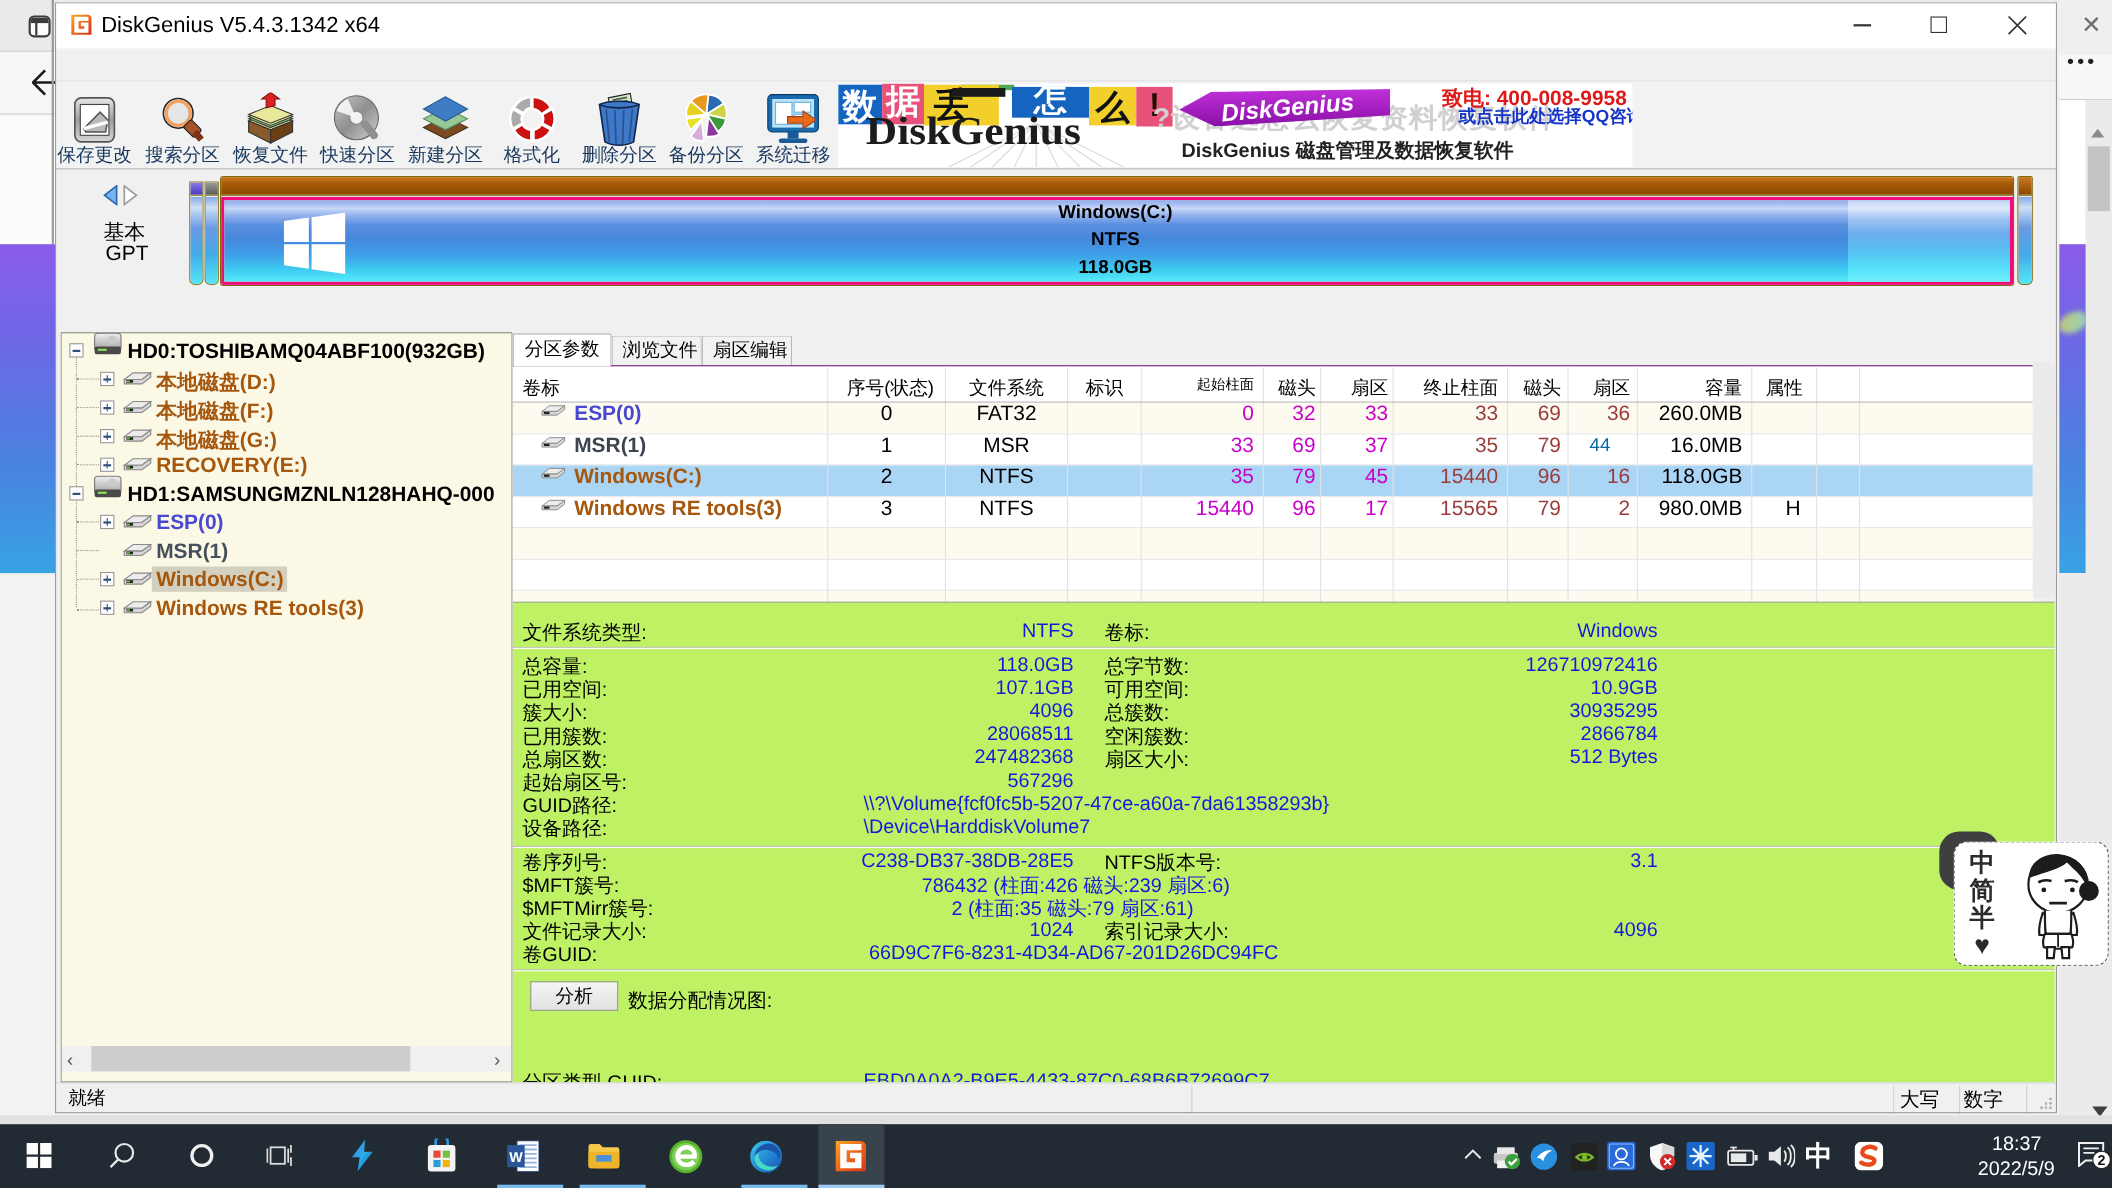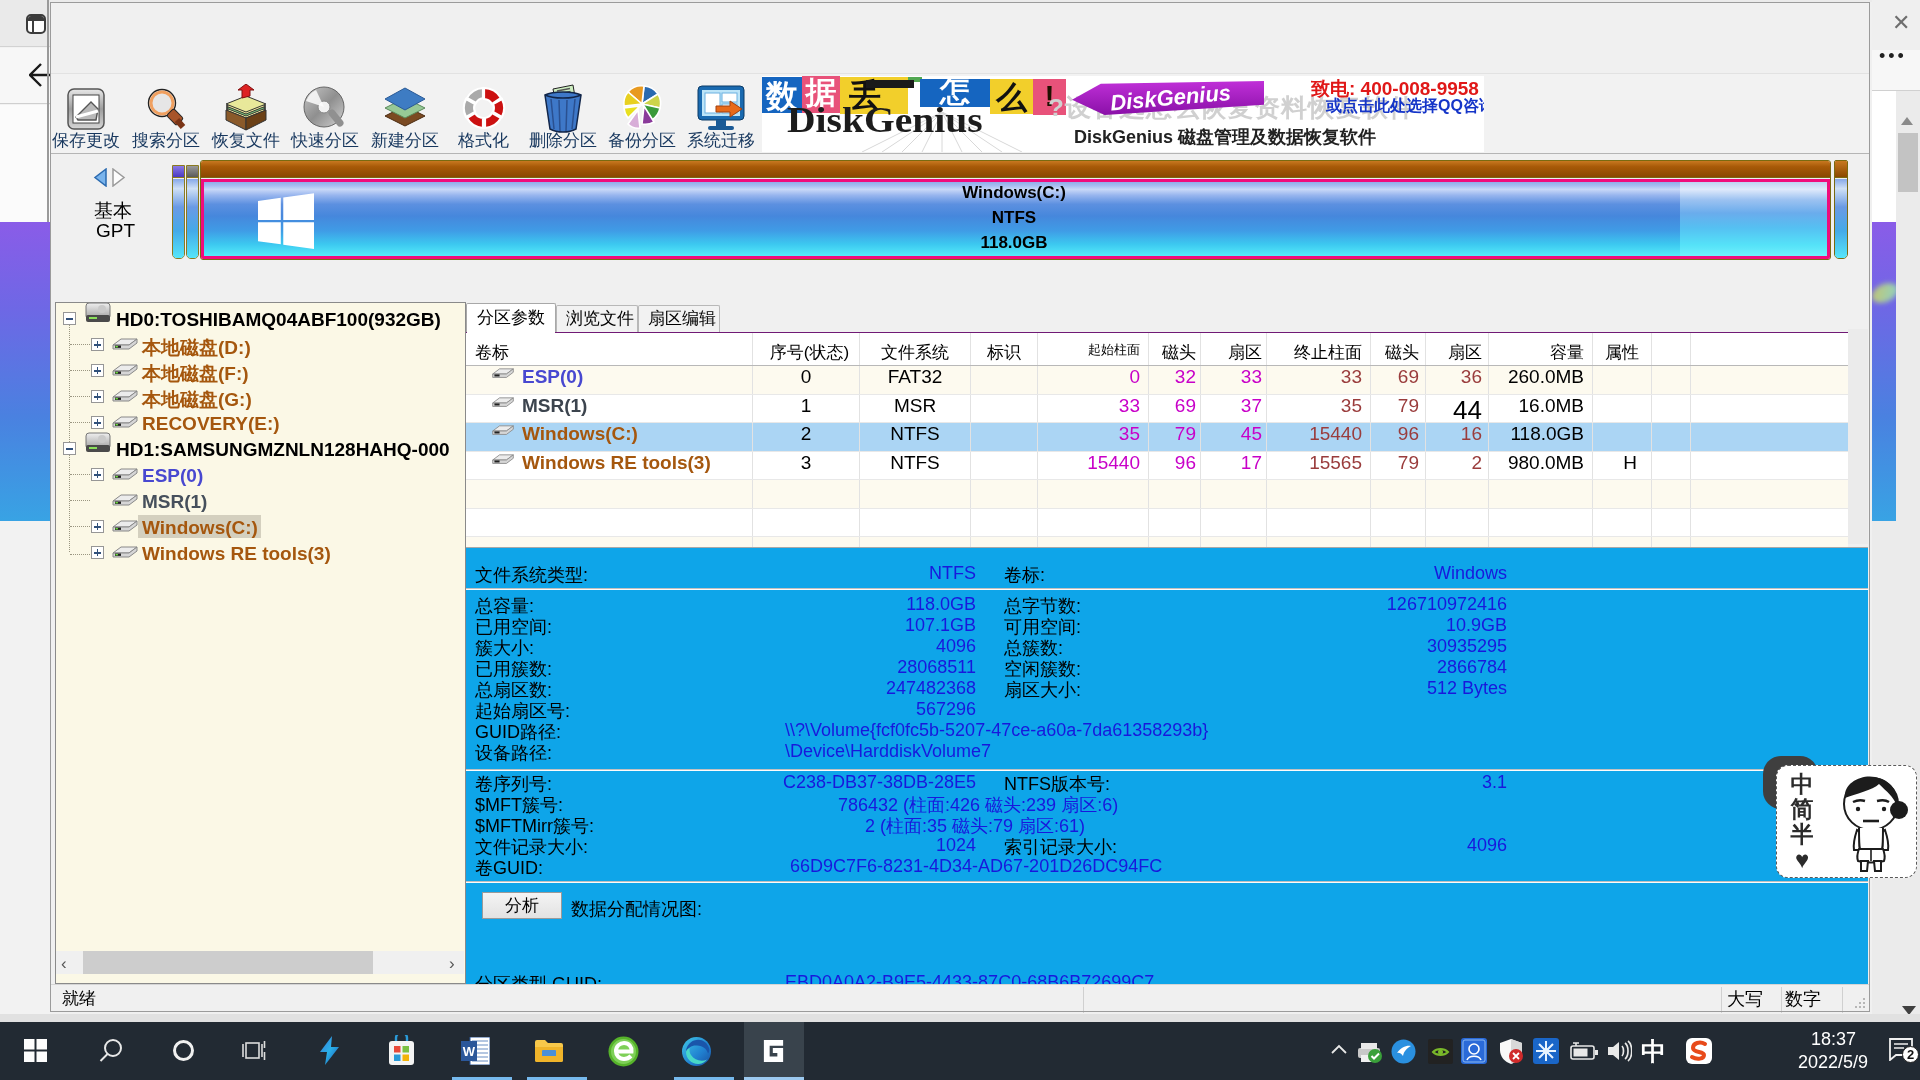--- a/index.html
+++ b/index.html
@@ -40,20 +40,41 @@
   <div class="abs" style="left:0;top:222px;width:24px;height:299px;background:linear-gradient(180deg,#8a5ce8 0%,#6d68e5 30%,#4a81e0 65%,#38a3e4 100%);overflow:hidden;">
     <div class="abs" style="left:-1px;top:62px;width:28px;height:18px;background:linear-gradient(125deg,#c9c56b,#8ad2c9);border-radius:50%;transform:rotate(-25deg);filter:blur(2.5px);"></div>
   </div>
   <div class="abs" style="left:0;top:521px;width:24px;height:499px;background:#ebebeb;"></div>
   <div class="abs" style="left:30px;top:1006px;width:0;height:0;border-left:7px solid transparent;border-right:7px solid transparent;border-top:9px solid #404040;"></div>
 </div>
 
 <div class="abs" id="win" style="left:50px;top:2px;width:1822px;height:1012px;background:#f0f0f0;overflow:hidden;">
   <div class="abs" style="left:0;top:0;width:1820px;height:1010px;border:1px solid #9b9b9b;z-index:50;pointer-events:none;"></div>
 
+  <div class="abs" style="left:0;top:0;width:1820px;height:42px;background:#ffffff;">
+    <div class="abs" id="dg-logo" style="left:13px;top:9px;width:22px;height:23px;">
+      <svg width="22" height="23" viewBox="0 0 24 24">
+          <defs>
+            <linearGradient id="dgl" x1="0" y1="0" x2="1" y2="1">
+              <stop offset="0" stop-color="#f8a828"></stop>
+              <stop offset=".55" stop-color="#ee6018"></stop>
+              <stop offset="1" stop-color="#d83418"></stop>
+            </linearGradient>
+          </defs>
+          <path d="M2 2 H18 Q22 2 22 6 V22 H2 Z" fill="url(#dgl)"></path>
+          <path d="M5 4 H19 V8.2 H9.2 V16 H14.8 V13.5 H11.5 V9.8 H19 V20 H5 Z" fill="#fff"></path>
+        </svg>
+    </div>
+    <div class="abs" style="left:42px;top:10px;font-size:20px;color:#000;">DiskGenius V5.4.3.1342 x64</div>
+    <div class="abs" style="left:1635px;top:20px;width:16px;height:2px;background:#333;"></div>
+    <div class="abs" style="left:1705px;top:13px;width:15px;height:15px;border:1.5px solid #333;"></div>
+    <svg class="abs" style="left:1775px;top:12px;" width="18" height="18" viewBox="0 0 18 18">
+        <path d="M1 1 L17 17 M17 1 L1 17" stroke="#333" stroke-width="1.6"></path>
+      </svg>
+  </div>
 
 
   <div class="abs" id="toolbar" style="left:0;top:71px;width:1820px;height:81px;background:#f2f2f2;border-top:1px solid #e2e2e2;border-bottom:1px solid #b5b5b5;">
 
     <div class="abs" style="left:14px;top:13px;width:44px;height:44px;">
       <svg width="44" height="44" viewBox="0 0 44 44">
         <rect x="4" y="2" width="36" height="40" rx="6" fill="url(#gsv)" stroke="#555" stroke-width="1.5"></rect>
         <rect x="9" y="8" width="26" height="28" fill="#fff" stroke="#444"></rect>
         <path d="M12 30 L27 15 L34 22 L32 33 L14 33 Z" fill="#b9b9b9" stroke="#555" stroke-width="1.4"></path>
         <path d="M12 30 L34 24" stroke="#fff" stroke-width="3"></path>
@@ -460,21 +481,21 @@
       <div class="abs" style="left:906px;top:33px;width:47px;text-align:right;font-size:19px;color:#9a3c3c;">69</div>
       <div class="abs" style="left:961px;top:33px;width:55px;text-align:right;font-size:19px;color:#9a3c3c;">36</div>
       <div class="abs" style="left:1024px;top:33px;width:94px;text-align:right;font-size:19px;">260.0MB</div>
       <div class="abs" style="left:287px;top:62px;width:106px;text-align:center;font-size:19px;">1</div>
       <div class="abs" style="left:394px;top:62px;width:110px;text-align:center;font-size:19px;">MSR</div>
       <div class="abs" style="left:574px;top:62px;width:100px;text-align:right;font-size:19px;color:#c800c8;">33</div>
       <div class="abs" style="left:684px;top:62px;width:46px;text-align:right;font-size:19px;color:#c800c8;">69</div>
       <div class="abs" style="left:736px;top:62px;width:60px;text-align:right;font-size:19px;color:#c800c8;">37</div>
       <div class="abs" style="left:802px;top:62px;width:94px;text-align:right;font-size:19px;color:#9a3c3c;">35</div>
       <div class="abs" style="left:906px;top:62px;width:47px;text-align:right;font-size:19px;color:#9a3c3c;">79</div>
-      <div class="abs" style="left:961px;top:62px;width:55px;text-align:right;font-size:26px;color:#000000;">44</div>
+      <div class="abs" style="left:961px;top:62px;width:55px;text-align:center;font-size:17px;color:#0369a1;">44</div>
       <div class="abs" style="left:1024px;top:62px;width:94px;text-align:right;font-size:19px;">16.0MB</div>
       <div class="abs" style="left:287px;top:90px;width:106px;text-align:center;font-size:19px;">2</div>
       <div class="abs" style="left:394px;top:90px;width:110px;text-align:center;font-size:19px;">NTFS</div>
       <div class="abs" style="left:574px;top:90px;width:100px;text-align:right;font-size:19px;color:#c800c8;">35</div>
       <div class="abs" style="left:684px;top:90px;width:46px;text-align:right;font-size:19px;color:#c800c8;">79</div>
       <div class="abs" style="left:736px;top:90px;width:60px;text-align:right;font-size:19px;color:#c800c8;">45</div>
       <div class="abs" style="left:802px;top:90px;width:94px;text-align:right;font-size:19px;color:#9a3c3c;">15440</div>
       <div class="abs" style="left:906px;top:90px;width:47px;text-align:right;font-size:19px;color:#9a3c3c;">96</div>
       <div class="abs" style="left:961px;top:90px;width:55px;text-align:right;font-size:19px;color:#9a3c3c;">16</div>
       <div class="abs" style="left:1024px;top:90px;width:94px;text-align:right;font-size:19px;">118.0GB</div>
@@ -484,21 +505,21 @@
       <div class="abs" style="left:684px;top:119px;width:46px;text-align:right;font-size:19px;color:#c800c8;">96</div>
       <div class="abs" style="left:736px;top:119px;width:60px;text-align:right;font-size:19px;color:#c800c8;">17</div>
       <div class="abs" style="left:802px;top:119px;width:94px;text-align:right;font-size:19px;color:#9a3c3c;">15565</div>
       <div class="abs" style="left:906px;top:119px;width:47px;text-align:right;font-size:19px;color:#9a3c3c;">79</div>
       <div class="abs" style="left:961px;top:119px;width:55px;text-align:right;font-size:19px;color:#9a3c3c;">2</div>
       <div class="abs" style="left:1024px;top:119px;width:94px;text-align:right;font-size:19px;">980.0MB</div>
       <div class="abs" style="left:1135px;top:119px;width:58px;text-align:center;font-size:19px;">H</div>
     </div>
     <div class="abs" style="left:1382px;top:33px;width:20px;height:215px;background:#ebebeb;"></div>
 
-    <div class="abs" id="details" style="left:0;top:251px;width:1402px;height:437px;background:#0ea5e9;border-top:1px solid #a8a8a8;font-size:18px;">
+    <div class="abs" id="details" style="left:0;top:251px;width:1402px;height:437px;background:#bef264;border-top:1px solid #a8a8a8;font-size:18px;">
       <div class="abs" style="left:9px;top:15px;">文件系统类型:</div>
         <div class="abs" style="left:310px;top:15px;width:200px;text-align:right;color:#1818dc;">NTFS</div>
       <div class="abs" style="left:538px;top:15px;">卷标:</div>
         <div class="abs" style="left:841px;top:15px;width:200px;text-align:right;color:#1818dc;">Windows</div>
       <div class="abs" style="left:0;top:40px;width:1402px;height:1px;background:#c0c0c0;"></div>
         <div class="abs" style="left:0;top:41px;width:1402px;height:1px;background:#fbfbfb;"></div>
       <div class="abs" style="left:9px;top:46px;">总容量:</div>
         <div class="abs" style="left:310px;top:46px;width:200px;text-align:right;color:#1818dc;">118.0GB</div>
       <div class="abs" style="left:538px;top:46px;">总字节数:</div>
         <div class="abs" style="left:841px;top:46px;width:200px;text-align:right;color:#1818dc;">126710972416</div>

